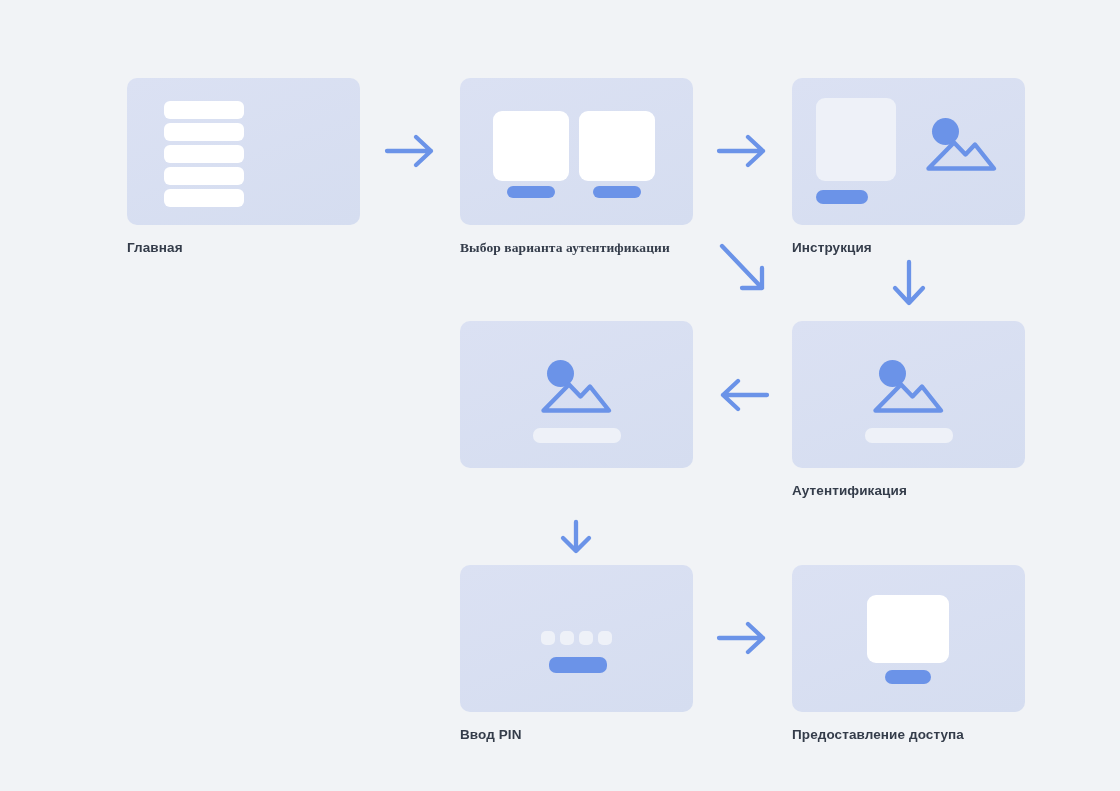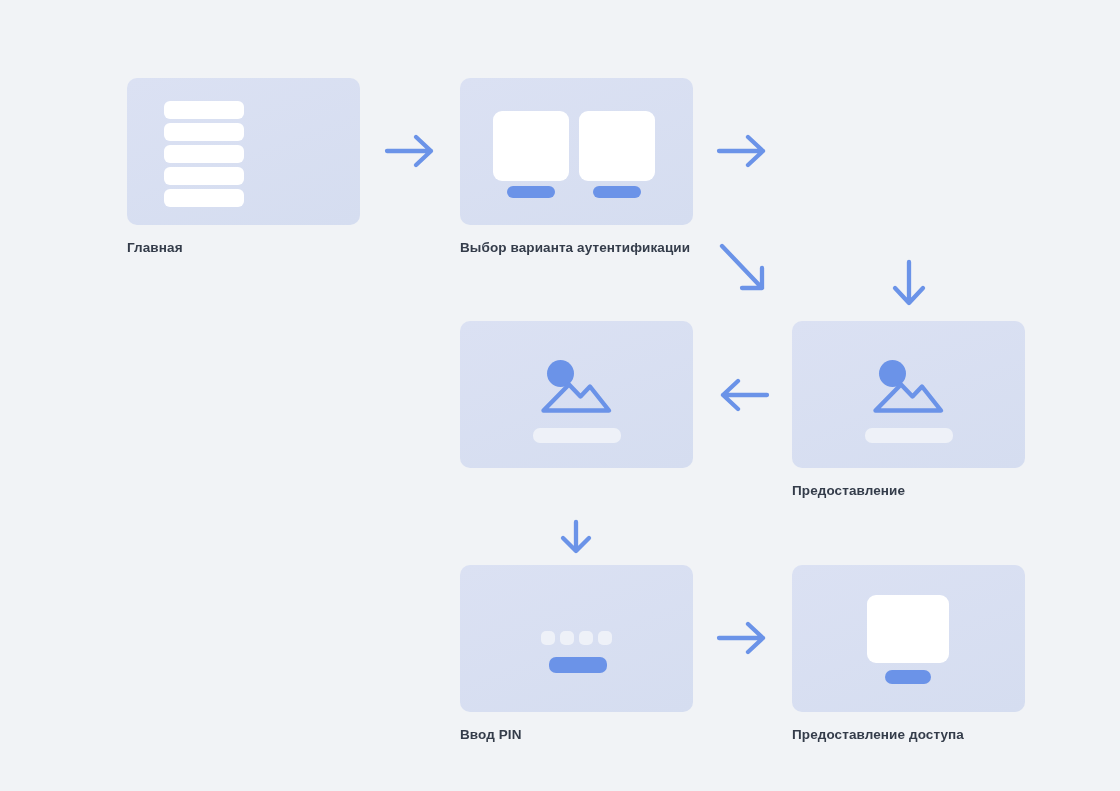--- a/index.html
+++ b/index.html
@@ -88,30 +88,43 @@
     <div class="card" style="width:233px; height:147px;">
       <div class="bar-white" style="left:37px; top:23px;  width:80px; height:18px;"></div>
       <div class="bar-white" style="left:37px; top:45px;  width:80px; height:18px;"></div>
       <div class="bar-white" style="left:37px; top:67px;  width:80px; height:18px;"></div>
       <div class="bar-white" style="left:37px; top:89px;  width:80px; height:18px;"></div>
       <div class="bar-white" style="left:37px; top:111px; width:80px; height:18px;"></div>
     </div>
     <div class="node-label">Главная</div>
   </div>
 
-  <div class="node" style="left:444px; top:78px;">
+  <div class="node" style="left:444px; top:78px;font-family:Liberation Serif, serif;">
     <div class="card" style="width:233px; height:147px;">
       <div class="panel-white" style="left:33px; top:33px; width:76px; height:70px;"></div>
       <div class="btn-blue" style="left:47px; top:108px; width:48px; height:12px;"></div>
       <div class="panel-white" style="left:119px; top:33px; width:76px; height:70px;"></div>
       <div class="btn-blue" style="left:133px; top:108px; width:48px; height:12px;"></div>
     </div>
     <div class="node-label">Выбор варианта аутентификации</div>
   </div>
 
+  <div class="node" style="left:776px; top:78px;">
+    <div class="card" style="width:233px; height:147px;">
+      <div class="panel-pale" style="left:24px; top:20px; width:80px; height:83px;"></div>
+      <div class="btn-blue" style="left:24px; top:112px; width:52px; height:14px;"></div>
+      <div class="img-icon" style="left:133px; top:38px;">
+        <svg width="73" height="57" viewBox="0 0 73 57">
+          <circle cx="20.5" cy="15.5" r="13.5" fill="#6b93e8"></circle>
+          <path d="M3.5 52.5 L29 26.5 L40.5 38.5 L50 28.5 L69 52.5 Z" fill="none" stroke="#6b93e8" stroke-width="4.4" stroke-linejoin="round" stroke-linecap="round"></path>
+        </svg>
+      </div>
+    </div>
+    <div class="node-label">Инструкция</div>
+  </div>
 
   <div class="node" style="left:444px; top:321px;">
     <div class="card" style="width:233px; height:147px;">
       <div class="img-icon" style="left:80px; top:37px;">
         <svg width="73" height="57" viewBox="0 0 73 57">
           <circle cx="20.5" cy="15.5" r="13.5" fill="#6b93e8"></circle>
           <path d="M3.5 52.5 L29 26.5 L40.5 38.5 L50 28.5 L69 52.5 Z" fill="none" stroke="#6b93e8" stroke-width="4.4" stroke-linejoin="round" stroke-linecap="round"></path>
         </svg>
       </div>
       <div class="bar-pale" style="left:73px; top:107px; width:88px; height:15px;"></div>
@@ -121,21 +134,21 @@
   <div class="node" style="left:776px; top:321px;">
     <div class="card" style="width:233px; height:147px;">
       <div class="img-icon" style="left:80px; top:37px;">
         <svg width="73" height="57" viewBox="0 0 73 57">
           <circle cx="20.5" cy="15.5" r="13.5" fill="#6b93e8"></circle>
           <path d="M3.5 52.5 L29 26.5 L40.5 38.5 L50 28.5 L69 52.5 Z" fill="none" stroke="#6b93e8" stroke-width="4.4" stroke-linejoin="round" stroke-linecap="round"></path>
         </svg>
       </div>
       <div class="bar-pale" style="left:73px; top:107px; width:88px; height:15px;"></div>
     </div>
-    <div class="node-label">Предоставление</div>
+    <div class="node-label">Аутентификация</div>
   </div>
 
   <div class="node" style="left:776px; top:565px;">
     <div class="card" style="width:233px; height:147px;">
       <div class="panel-white" style="left:75px; top:30px; width:82px; height:68px;"></div>
       <div class="btn-blue" style="left:93px; top:105px; width:46px; height:14px;"></div>
     </div>
     <div class="node-label">Предоставление доступа</div>
   </div>
 

